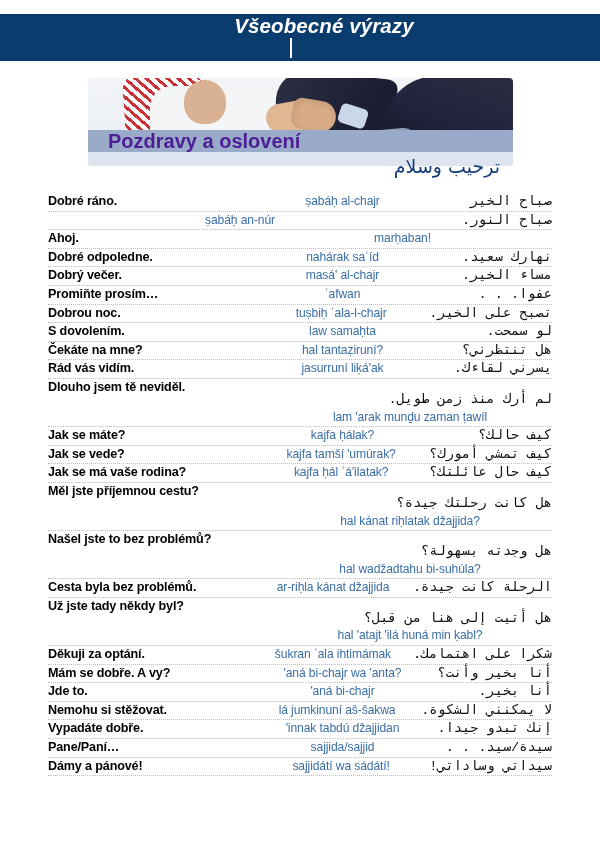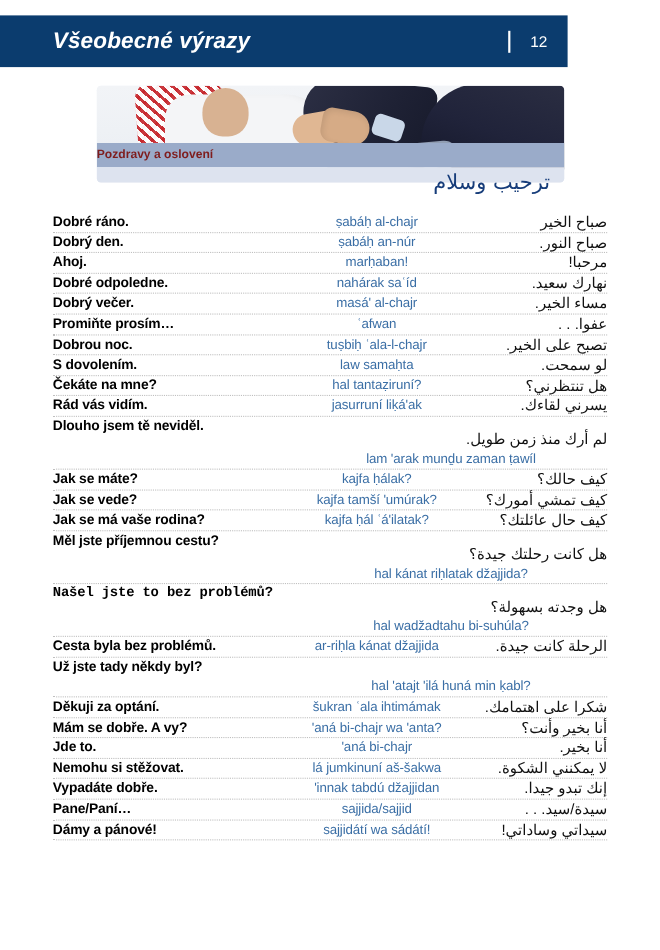--- a/index.html
+++ b/index.html
@@ -13,25 +13,26 @@
     font-family: "Liberation Sans", sans-serif;
     position: relative;
     overflow: hidden;
   }
 
   
   .header-bar {
     position: absolute;
     top: 14px;
     left: 0;
-    width: 516px;
+    width: 600px;
     height: 47px;
     background: #0b3c6e;
     display: flex;
     align-items: center;
+    flex-direction: column;
   }
   .chapter-title {
     color: #ffffff;
     font-style: italic;
     font-weight: bold;
     font-size: 20.5px;
     letter-spacing: 0.1px;
     margin-left: 48px;
     flex: 1 1 auto;
     white-space: nowrap;
@@ -162,24 +163,24 @@
   .banner-title-bar {
     position: absolute;
     left: 0; right: 0;
     top: 52px;
     height: 22px;
     background: #9aabc9;
     display: flex;
     align-items: center;
   }
   .banner-title {
-    color: #7f1d1d;
+    color: #4c1d95;
     font-weight: bold;
-    font-size: 11px;
-    margin-left: 0;
+    font-size: 20px;
+    margin-left: 20px;
     white-space: nowrap;
   }
   .banner-arabic-bar {
     position: absolute;
     left: 0; right: 0;
     top: 74px;
     height: 14px;
     background: #dde3ef;
   }
   .banner-arabic {
@@ -227,21 +228,21 @@
     letter-spacing: -0.1px;
     text-align: center;
   }
   .ar {
     flex: 0 0 auto;
     text-align: right;
     direction: rtl;
     font-size: 13.6px;
     color: #111111;
     line-height: 17.6px;
-    font-family: Liberation Sans, sans-serif;
+    font-family: Liberation Mono, monospace;
     min-width: 120px;
   }
   
   .row.two-line .line1 {
     display: flex;
     align-items: flex-start;
     min-height: 17.6px;
   }
   .row.two-line .line2 {
     display: flex;
@@ -251,21 +252,20 @@
   .row.two-line .line2 .spacer {
     width: 205px;
     flex: 0 0 205px;
   }
   .row.two-line .line1 .ar {
     margin-left: auto;
     margin-top: 12px;
   }
   .cs-wrap {
     white-space: normal;
-    font-family: Liberation Mono, monospace;
   }
 </style>
 </head>
 <body>
 
 <div class="header-bar">
   <div class="chapter-title">Všeobecné výrazy</div>
   <div class="page-sep"></div>
   <div class="page-number">12</div>
 </div>
@@ -294,30 +294,28 @@
 <div class="phrase-table" id="phrase-table">
     <div class="row">
       <div class="row-inner">
         <div class="cs">Dobré ráno.</div>
         <div class="tr">ṣabáḥ al-chajr</div>
         <div class="ar">صباح الخير</div>
       </div>
     </div>
     <div class="row">
       <div class="row-inner">
-        <div class="cs">Dobrý den.</div>
         <div class="tr">ṣabáḥ an-núr</div>
         <div class="ar">صباح النور.</div>
       </div>
     </div>
     <div class="row">
       <div class="row-inner">
         <div class="cs">Ahoj.</div>
         <div class="tr">marḥaban!</div>
-        <div class="ar">مرحبا!</div>
       </div>
     </div>
     <div class="row">
       <div class="row-inner">
         <div class="cs">Dobré odpoledne.</div>
         <div class="tr">nahárak saʿíd</div>
         <div class="ar">نهارك سعيد.</div>
       </div>
     </div>
     <div class="row">
@@ -416,20 +414,21 @@
     <div class="row">
       <div class="row-inner">
         <div class="cs">Cesta byla bez problémů.</div>
         <div class="tr">ar-riḥla kánat džajjida</div>
         <div class="ar">الرحلة كانت جيدة.</div>
       </div>
     </div>
     <div class="row two-line">
       <div class="line1">
         <div class="cs">Už jste tady někdy byl?</div>
+        <div class="ar">هل أتيت إلى هنا من قبل؟</div>
       </div>
       <div class="line2">
         <div class="spacer"></div>
         <div class="tr">hal 'atajt 'ilá huná min ḳabl?</div>
       </div>
     </div>
     <div class="row">
       <div class="row-inner">
         <div class="cs">Děkuji za optání.</div>
         <div class="tr">šukran ʿala ihtimámak</div>

